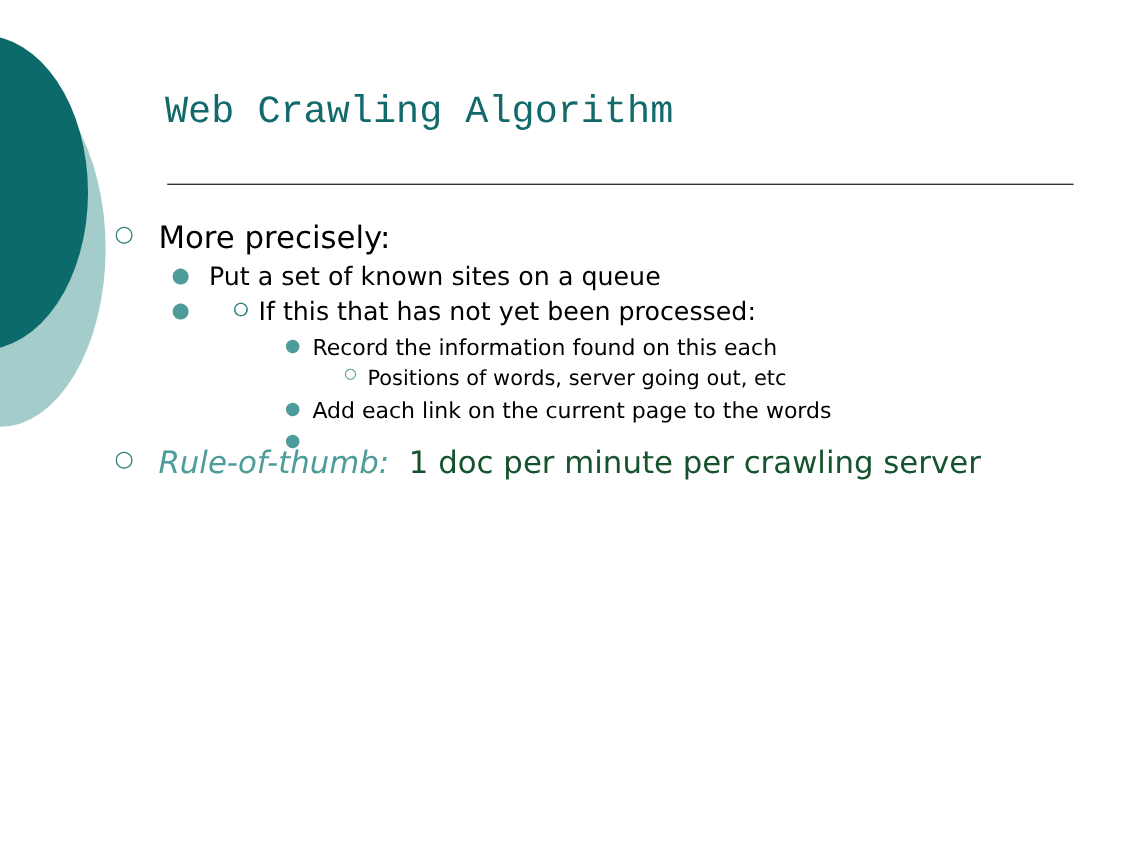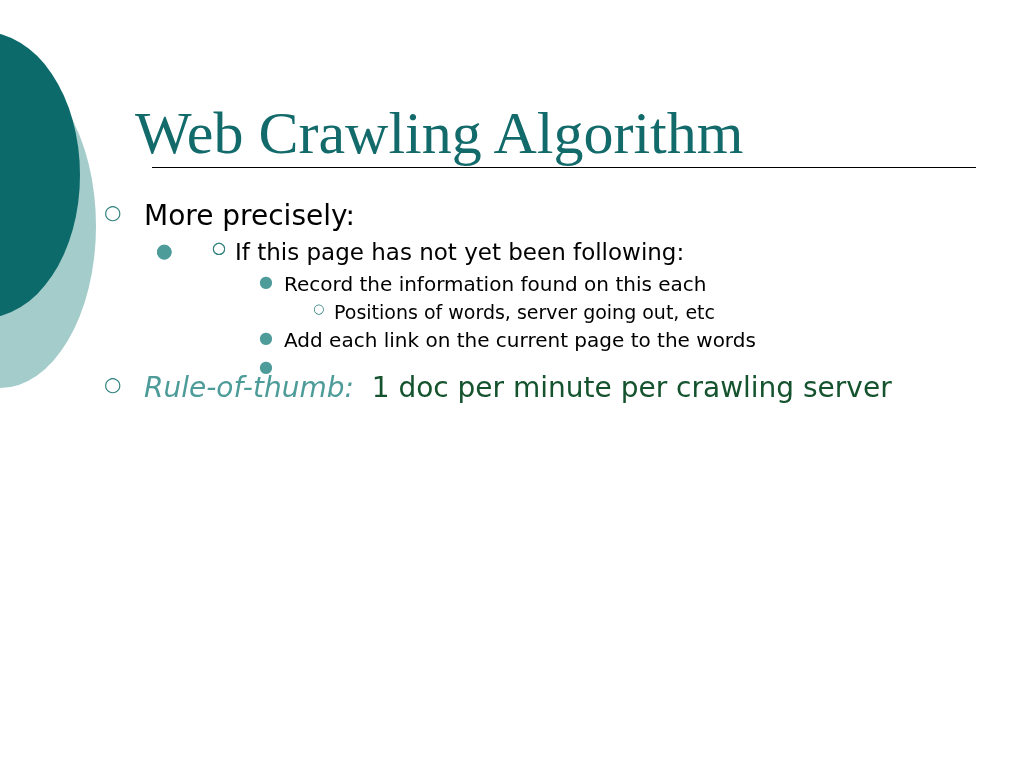--- a/index.html
+++ b/index.html
@@ -34,27 +34,27 @@
     position: absolute;
     left: -112px;
     top: 32px;
     width: 192px;
     height: 286px;
     border-radius: 50%;
     background: #0d6a6b;
   }
   .title {
     position: absolute;
-    left: 135px;
+    left: 150px;
     top: 60px;
     width: 840px;
     color: #136a6b;
-    font-size: 60px;
+    font-size: 35px;
     font-weight: normal;
-    font-family: Liberation Serif, serif;
+    font-family: Liberation Mono, monospace;
     letter-spacing: 0px;
     line-height: 1.1;
   }
   .title-rule {
     position: absolute;
     left: 152px;
     top: 167px;
     width: 824px;
     height: 1px;
     background: #000000;
@@ -177,33 +177,34 @@
   <div class="body">
     <ul>
 
       <li class="l1">
         <span class="bullet">○</span>
         <span>More precisely:</span>
       </li>
 
       <li class="l2">
         <span class="bullet">●</span>
+        <span>Put a set of known sites on a queue</span>
       </li>
 
       <li class="l2">
         <span class="bullet">●</span>
       </li>
 
       <li class="l3">
         <span class="bullet">○</span>
       </li>
 
       <li class="l3">
         <span class="bullet">○</span>
-        <span>If this page has not yet been following:</span>
+        <span>If this that has not yet been processed:</span>
       </li>
 
       <li class="l4">
         <span class="bullet">●</span>
         <span>Record the information found on this each</span>
       </li>
 
       <li class="l5">
         <span class="bullet">○</span>
         <span>Positions of words, server going out, etc</span>

